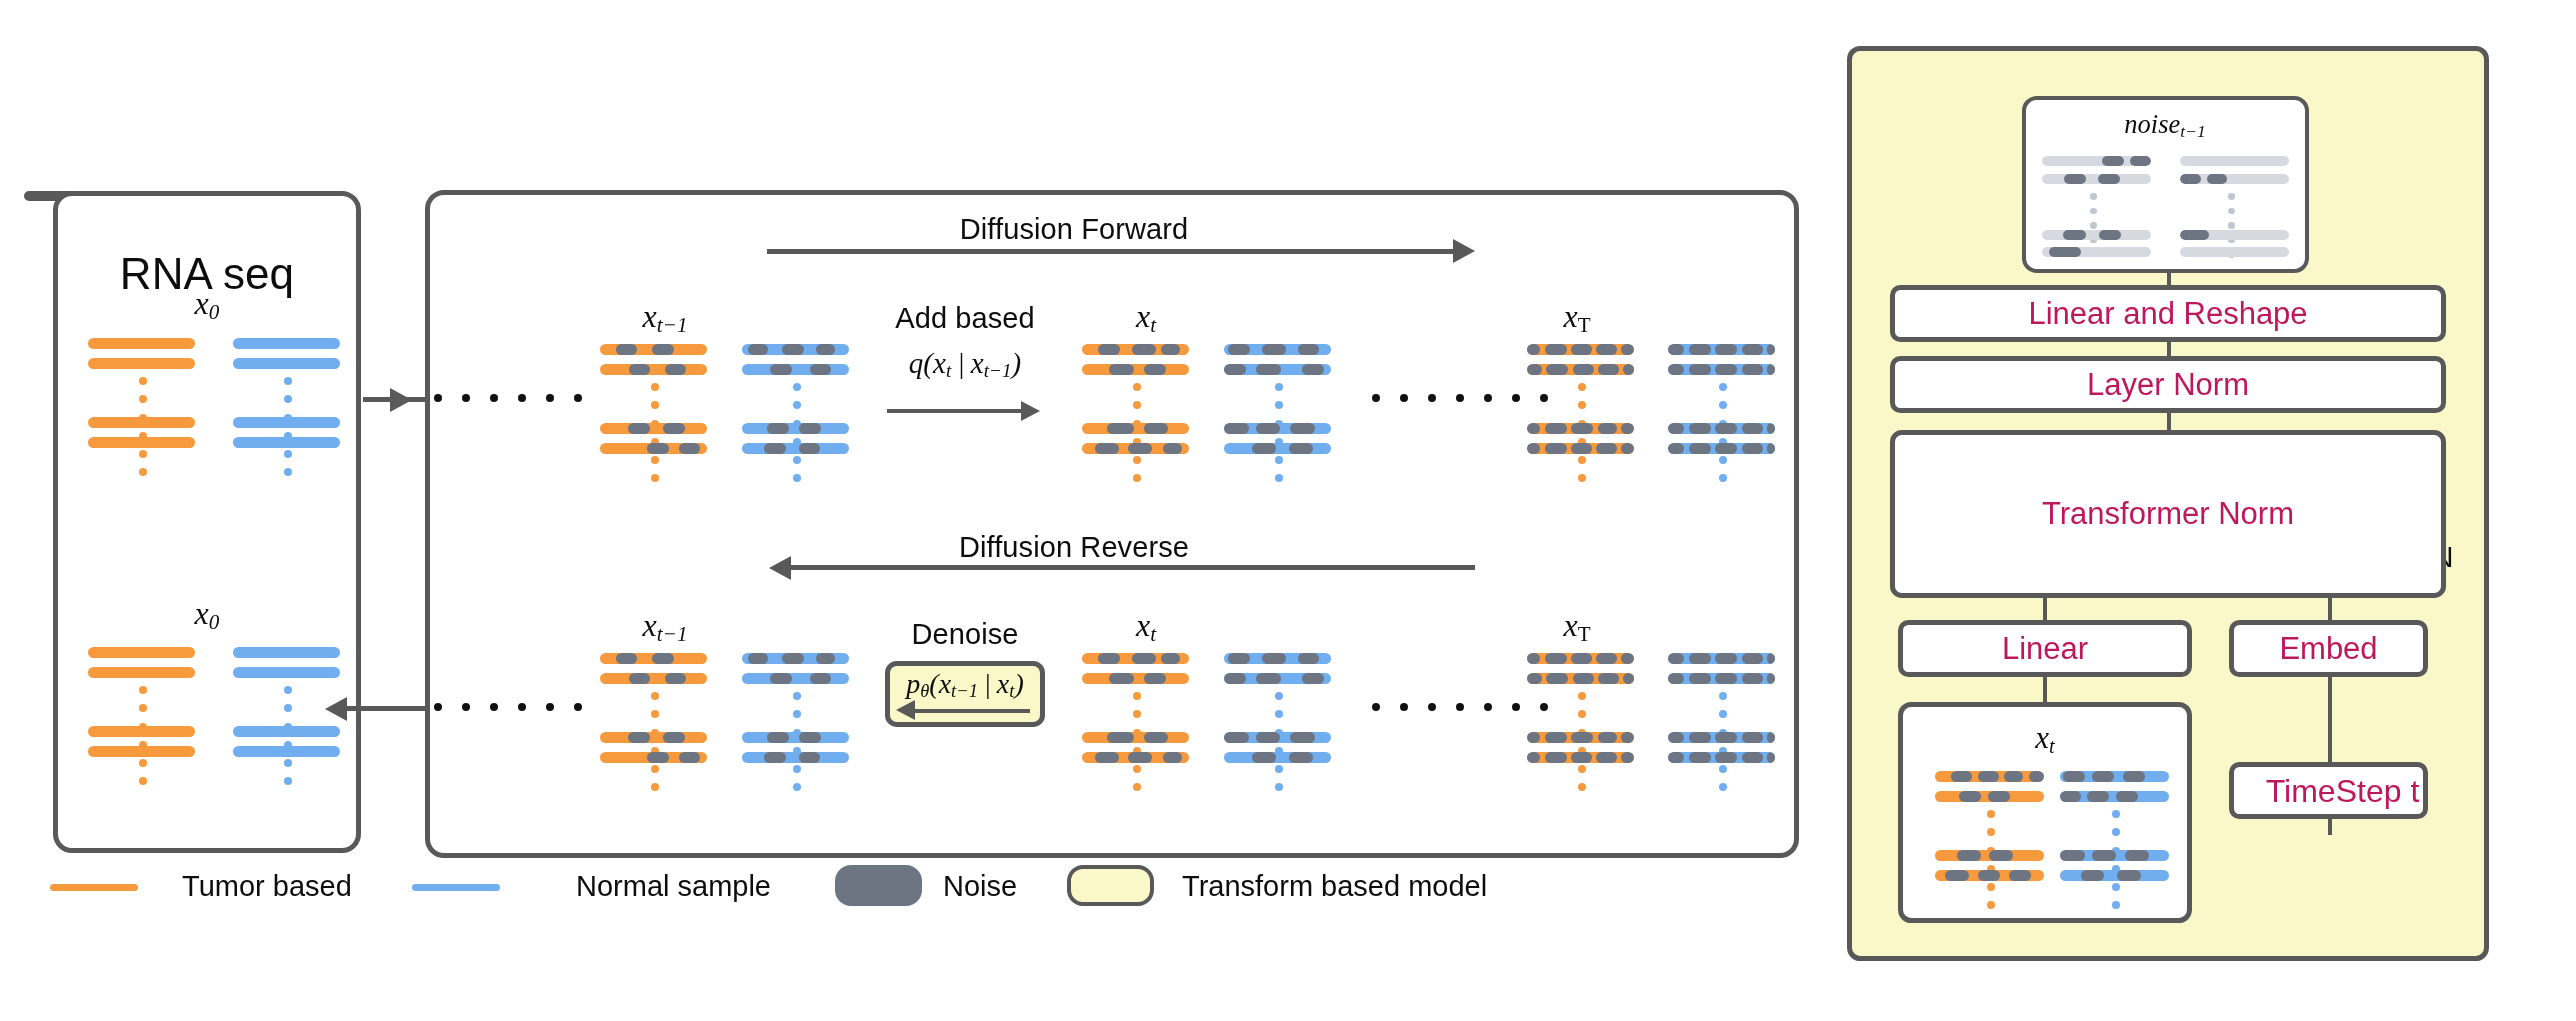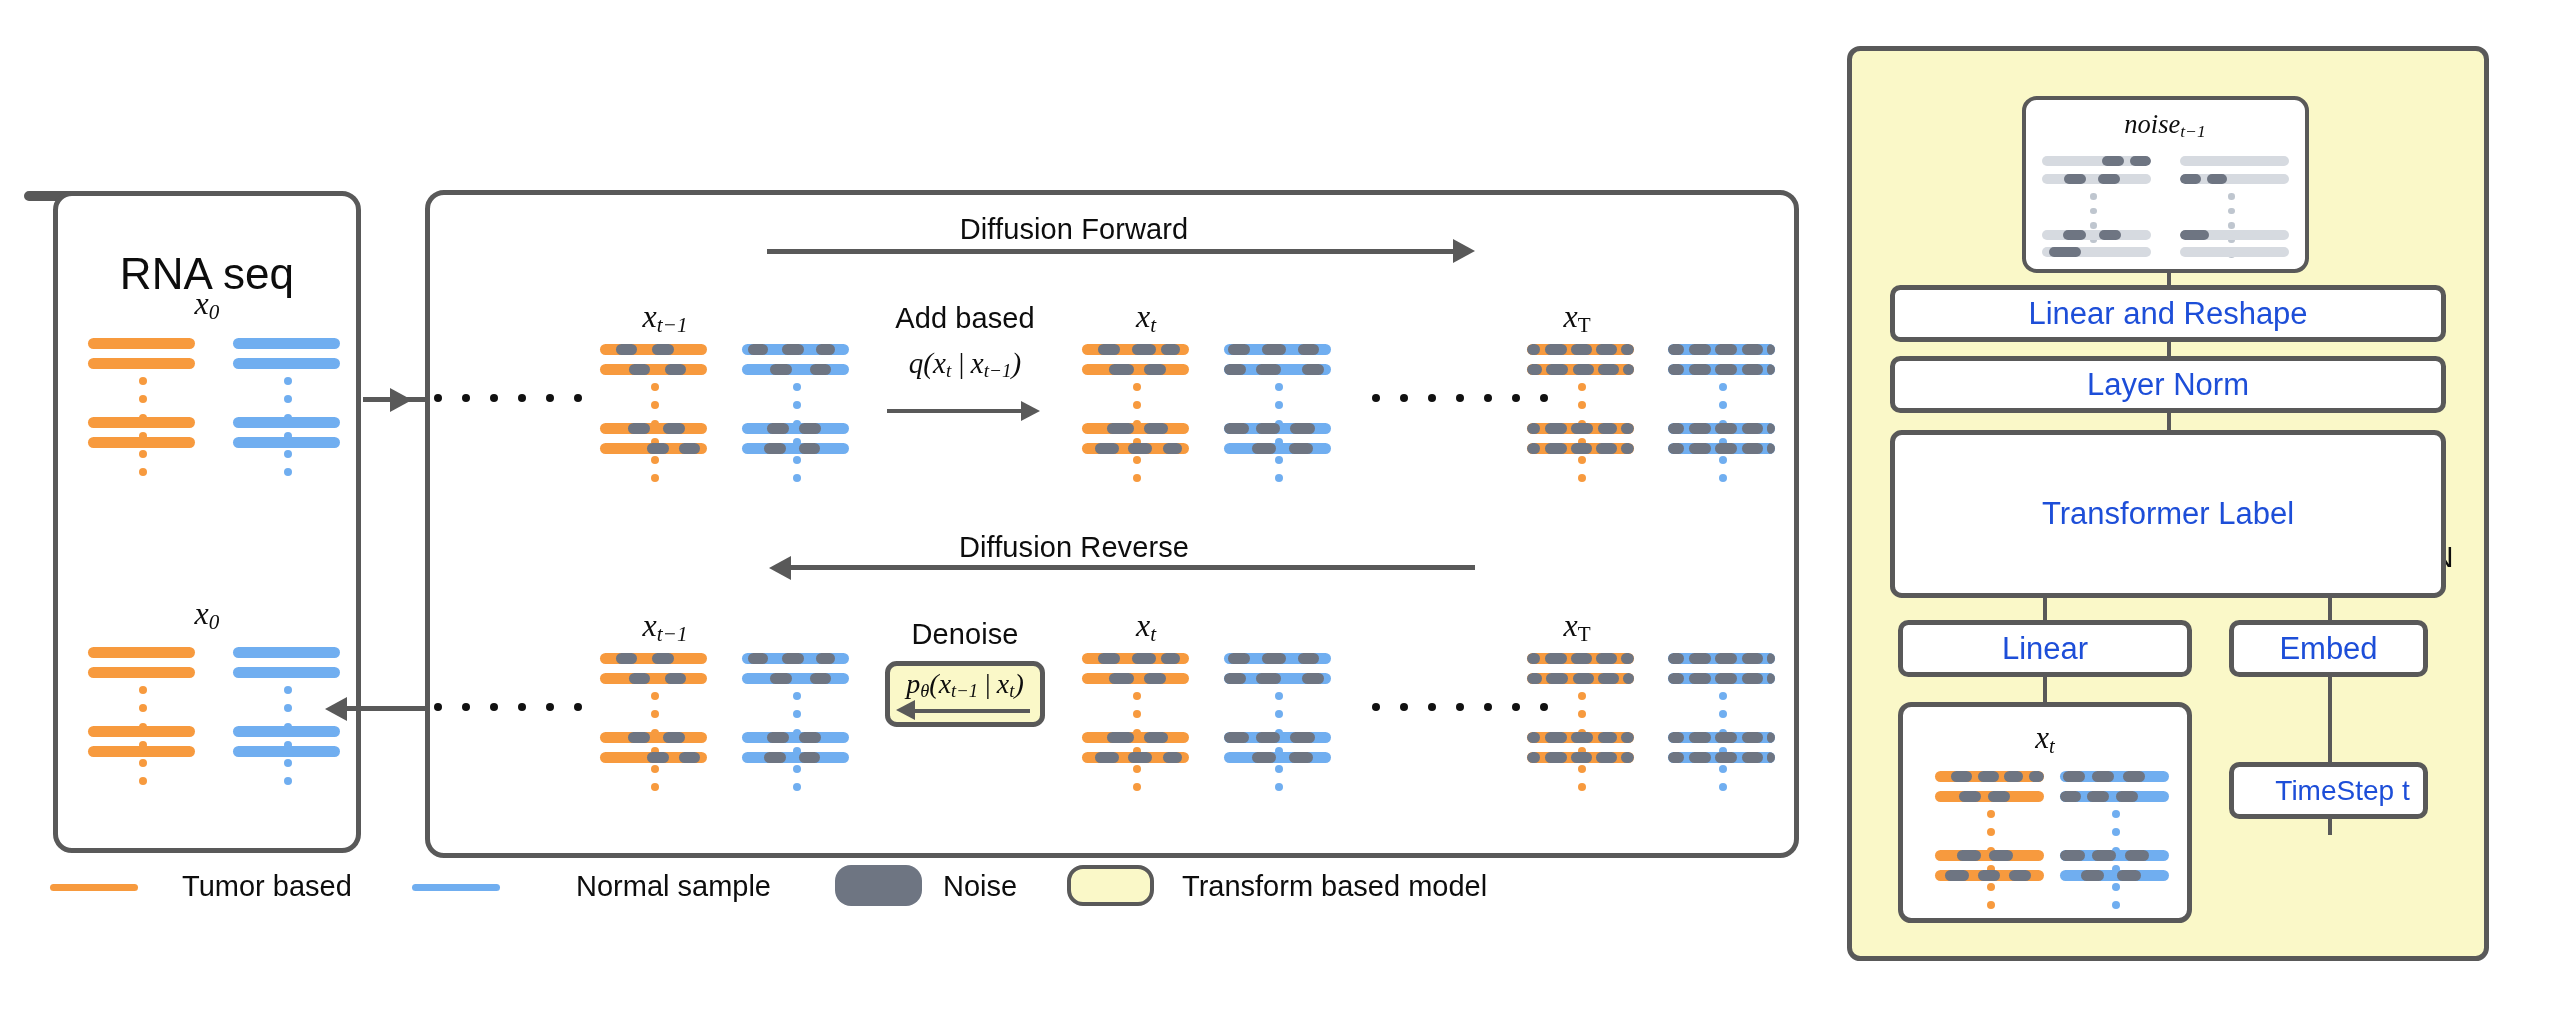--- a/index.html
+++ b/index.html
@@ -59,21 +59,21 @@
   }
   .mathlbl .up{font-style:normal;}
 
   
   .boxtext{
     position:absolute;
     left:0;right:0;top:50%;
     transform:translateY(-50%);
     text-align:center;
     font-size:31px;
-    color:#1d4ed8;
+    color:#be185d;
     white-space:nowrap;
   }
 
   
   .hline{position:absolute;background:#595959;height:5.2px;}
   .vline{position:absolute;background:#595959;width:3.7px;}
   .arrow-r{
     position:absolute;
     width:0;height:0;
     border-top:12.5px solid transparent;
@@ -767,21 +767,21 @@
 
   <div class="vline" style="left:2167px;top:341px;height:16px;"></div>
 
   <div class="rbox" style="left:1890px;top:356px;width:556px;height:57px;border-radius:10.3px;">
     <div class="boxtext">Layer Norm</div>
   </div>
 
   <div class="vline" style="left:2167px;top:411px;height:19px;"></div>
 
   <div class="rbox" style="left:1890px;top:430px;width:556px;height:168px;border-radius:11.8px;">
-    <div class="boxtext">Transformer Label</div>
+    <div class="boxtext">Transformer Norm</div>
   </div>
 
   <div class="vline" style="left:2043px;top:595px;height:25px;"></div>
   <div class="vline" style="left:2328px;top:595px;height:25px;"></div>
 
   <div class="rbox" style="left:2229px;top:620px;width:199px;height:57px;border-radius:10.3px;">
     <div class="boxtext">Embed</div>
   </div>
 
   <div class="rbox" style="left:1898px;top:620px;width:294px;height:57px;border-radius:10.3px;">
@@ -848,20 +848,20 @@
       <div class="seg" style="left:32px;width:23.5px;"></div>
       <div class="seg" style="left:65px;width:23.5px;"></div>
     </div>
     <div class="bar" style="top:99px;width:109px;background:#70AEF0;">
       <div class="seg" style="left:20.6px;width:23.5px;"></div>
       <div class="seg" style="left:57px;width:23.5px;"></div>
     </div>
   </div>
 
   <div class="rbox" style="left:2229px;top:762px;width:199px;height:57px;border-radius:10.3px;">
-    <div class="boxtext" style="font-size:28px;padding-left:28px;">TimeStep t</div>
+    <div class="boxtext" style="font-size:32px;padding-left:28px;">TimeStep t</div>
   </div>
 
   <div class="vline" style="left:2328px;top:817px;height:17.7px;"></div>
 
 
 </div>
 
 
 </body></html>

